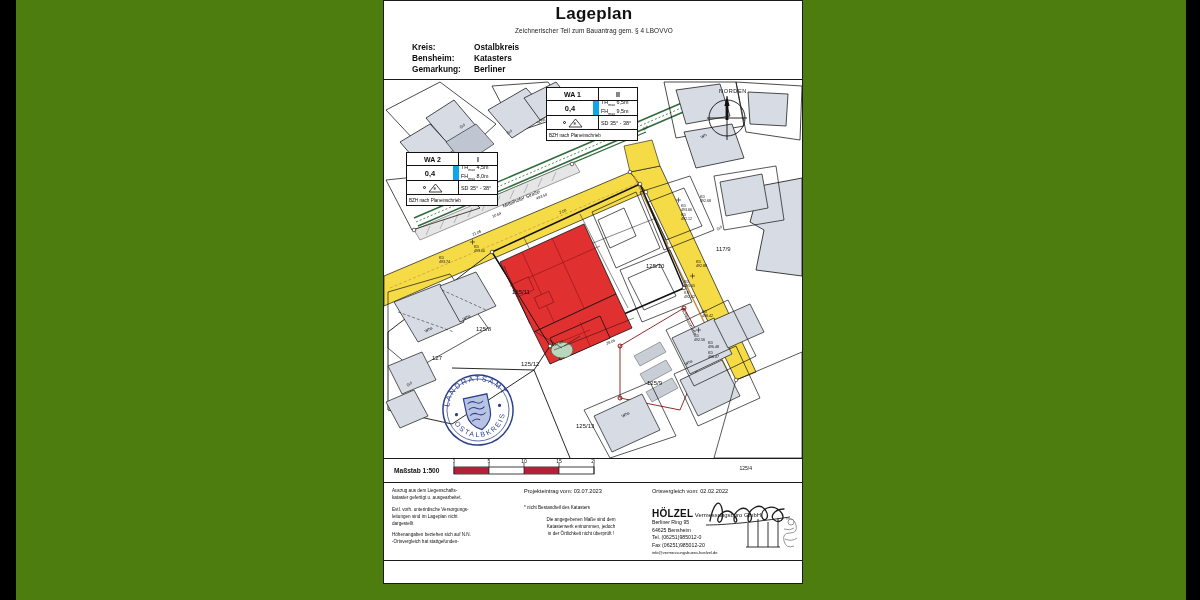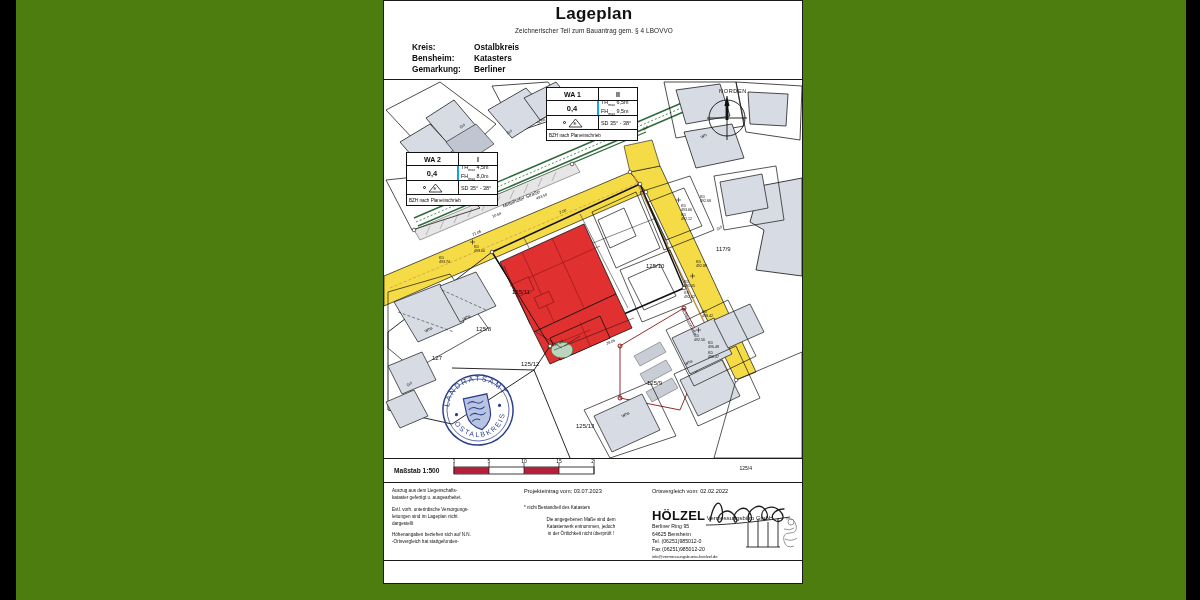--- a/index.html
+++ b/index.html
@@ -54,21 +54,21 @@
 
   
   .wa-box { position: absolute; background: #fff; border: 1.1px solid #111; font-size: 5.4px; color: #0d0d0d; }
   #wa1 { left: 162px; top: 7px; width: 92px; }
   #wa2 { left: 22px;  top: 72px; width: 92px; }
   .wa-r1 { display: flex; height: 13px; border-bottom: 1px solid #111; }
   .wa-r1 .c1 { flex: 1; border-right: 1px solid #111; display: flex; align-items: center; justify-content: center;
                 font-size: 7px; font-weight: bold; }
   .wa-r1 .c2 { width: 38px; display: flex; align-items: center; justify-content: center; font-size: 7px; font-weight: bold; }
   .wa-r2 { display: flex; height: 15px; border-bottom: 1px solid #111; }
-  .wa-r2 .c1 { flex: 1; border-right: 2px solid #0ea5e9; display: flex; align-items: center; justify-content: center;
+  .wa-r2 .c1 { flex: 1; border-right: 6px solid #0ea5e9; display: flex; align-items: center; justify-content: center;
                font-size: 7.5px; font-weight: bold; }
   .wa-r2 .c2 { width: 38px; display: flex; flex-direction: column; justify-content: center; padding-left: 2px; line-height: 1.25; }
   .wa-r3 { display: flex; height: 14px; border-bottom: 1px solid #111; }
   .wa-r3 .c1 { flex: 1; border-right: 1px solid #111; display: flex; align-items: center; justify-content: center; gap: 2px; }
   .wa-r3 .c2 { width: 38px; display: flex; align-items: center; padding-left: 2px; }
   .wa-r4 { height: 10px; display: flex; align-items: center; padding-left: 2px; font-size: 4.6px; }
   .dot { width: 3px; height: 3px; border-radius: 50%; border: .8px solid #111; }
   .tri-wrap { position: relative; width: 15px; height: 10px; }
   .tri-wrap svg { position: absolute; left: 0; top: 0; }
   .tri-lbl { position: absolute; left: 6px; top: 3.5px; font-size: 4.4px; }
@@ -92,21 +92,21 @@
   #footer { position: absolute; left: 0; top: 482px; width: 420px; height: 78px;
             border-bottom: 1.3px solid #1b1b1b; display: flex; }
   .fcol { padding: 5px 6px 0 8px; }
   #fcol1 { width: 132px; }
   #fcol2 { width: 128px; }
   #fcol3 { flex: 1; position: relative; }
   .fline { font-size: 4.6px; color: #111; line-height: 1.5; text-align: justify; }
   .fgap { height: 5px; }
   .fhead { font-size: 5.6px; color: #111; margin-bottom: 6px; }
   #company-name { font-size: 5.9px; color: #111; margin-top: 14px; }
-  #company-name b { font-size: 13px; letter-spacing: .2px; }
+  #company-name b { font-size: 10px; letter-spacing: .2px; }
   .caddr { font-size: 5.2px; color: #111; line-height: 1.45; }
   #email { font-size: 4.1px; color: #111; margin-top: .5px; }
   #signature { position: absolute; right: 8px; top: 12px; pointer-events: none; }
   #stamp-scribble { position: absolute; right: 4px; top: 30px; }
 </style>
 </head>
 <body>
 
 <div id="screen">
 

